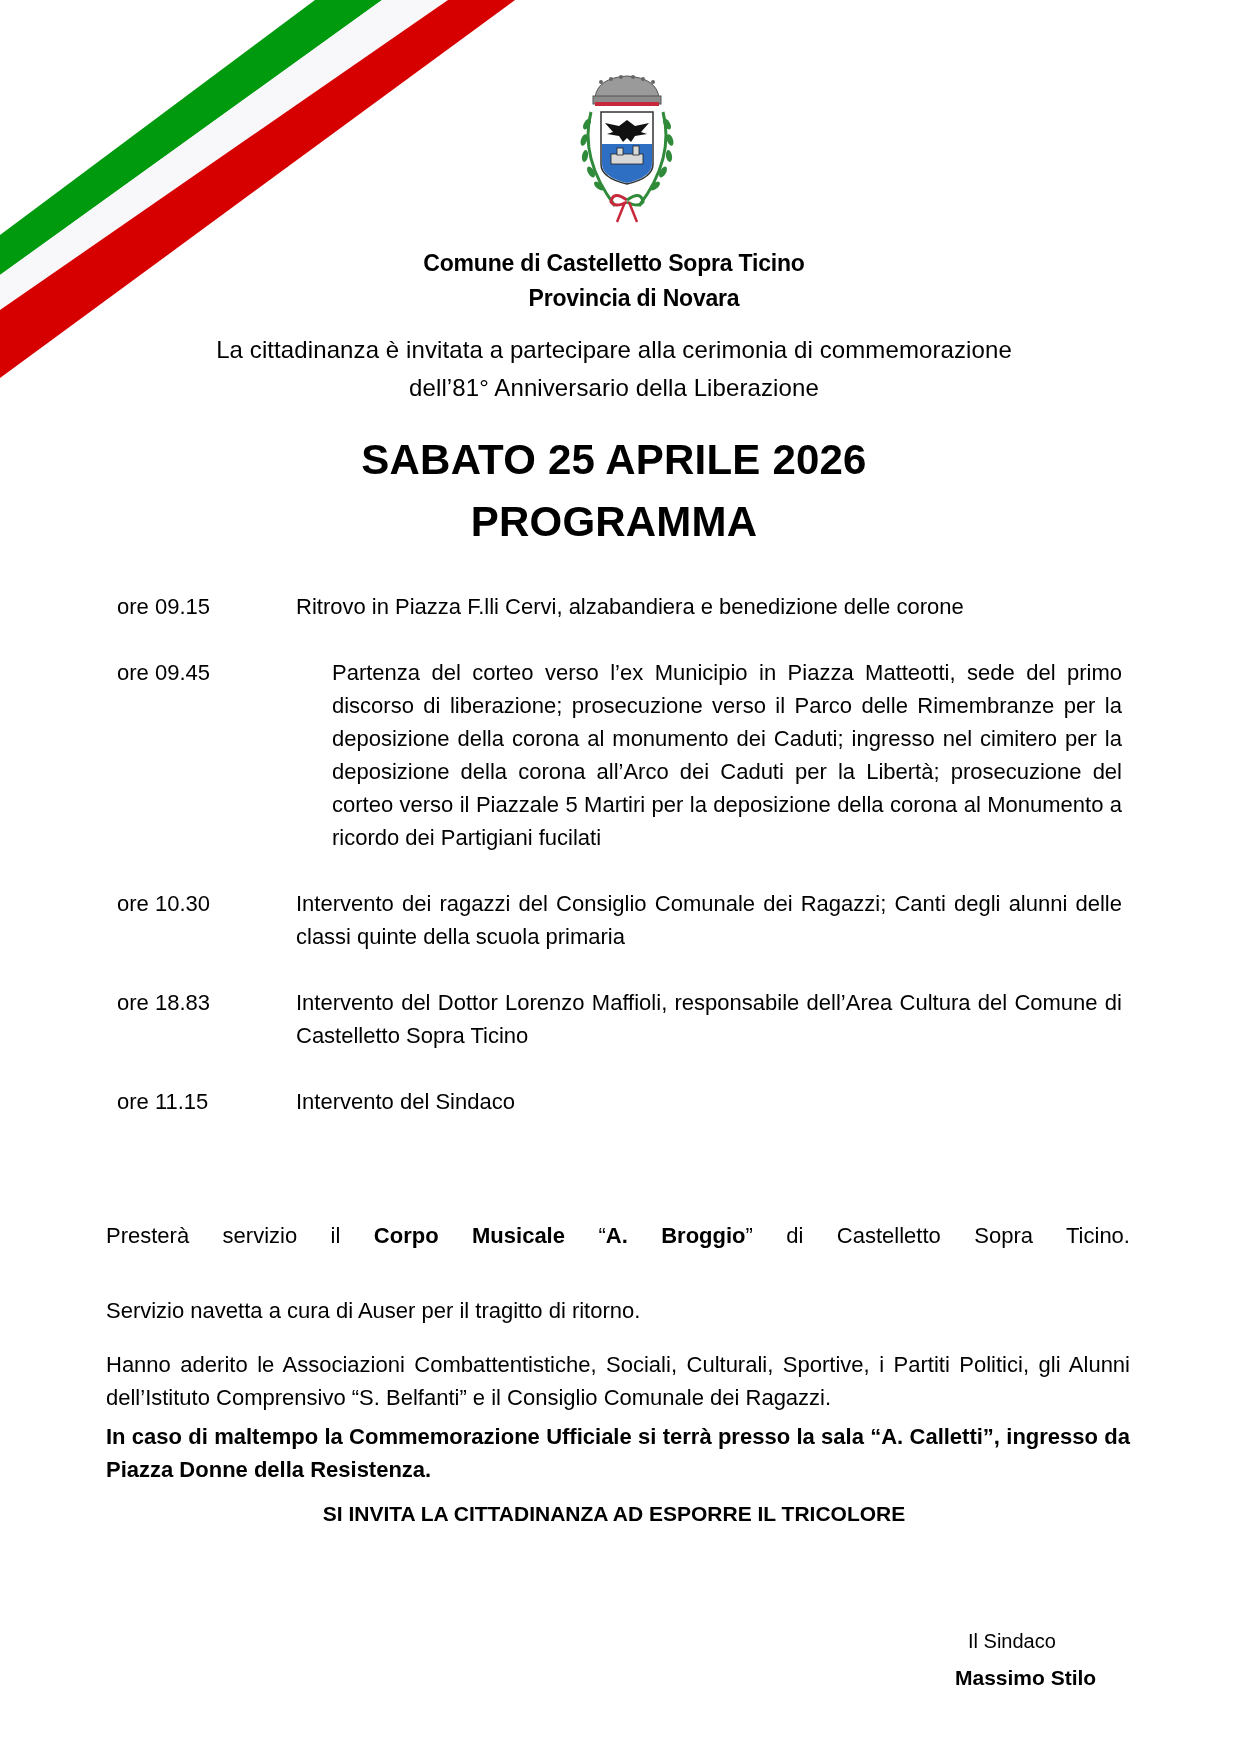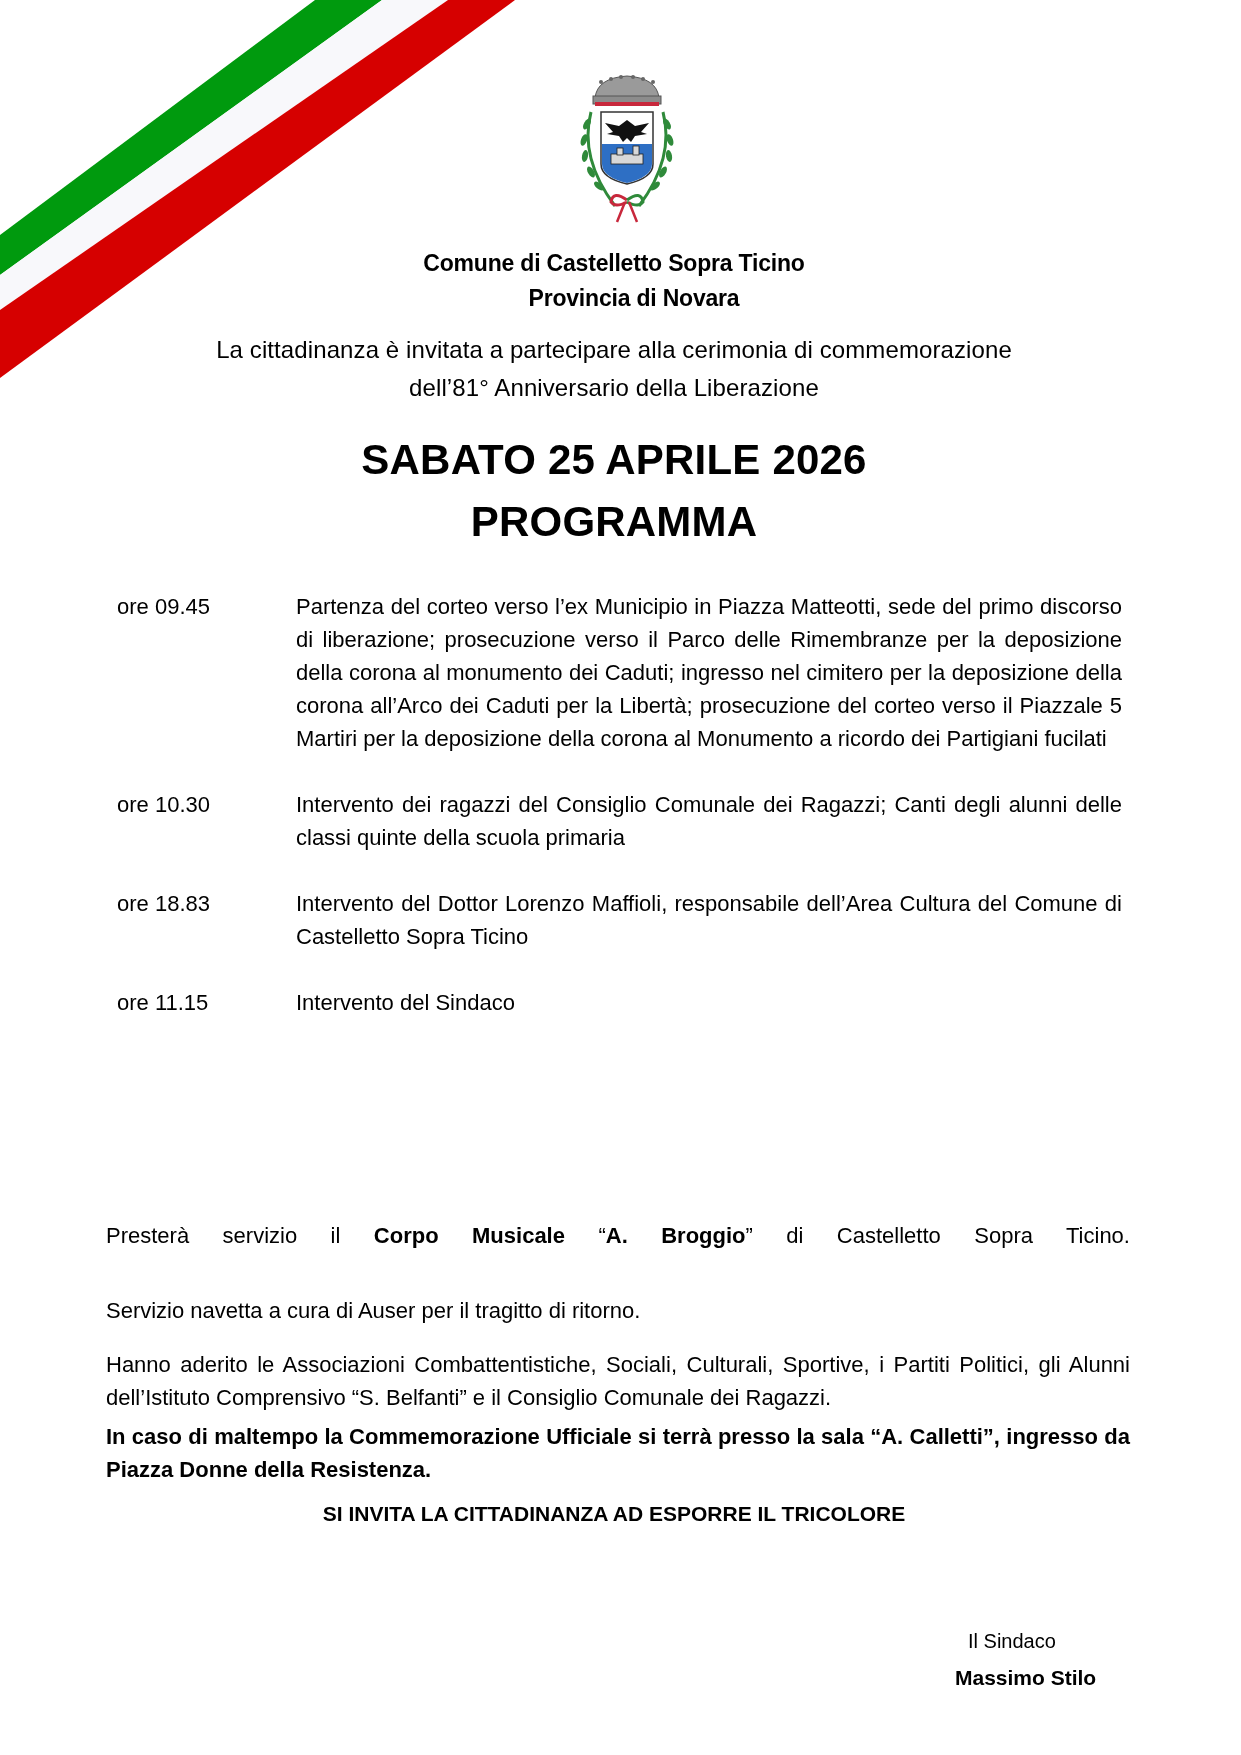--- a/index.html
+++ b/index.html
@@ -80,20 +80,24 @@
 <div class="center hdr" style="top:285px;padding-left:20px;">Provincia di Novara</div>
 
 <div class="center intro" style="top:336px;">La cittadinanza è invitata a partecipare alla cerimonia di commemorazione</div>
 <div class="center intro" style="top:374px;">dell’81° Anniversario della Liberazione</div>
 
 <div class="center big" style="top:436px;">SABATO 25 APRILE 2026</div>
 <div class="center big" style="top:498px;">PROGRAMMA</div>
 
 <div class="sched" style="top:590px;">
   <div class="row" style="margin-bottom:33px;">
+    <span class="time">ore 09.15</span>
+    <span class="desc">Ritrovo in Piazza F.lli Cervi, alzabandiera e benedizione delle corone</span>
+  </div>
+  <div class="row" style="margin-bottom:33px;gap:36px;">
     <span class="time">ore 09.45</span>
     <span class="desc">Partenza del corteo verso l’ex Municipio in Piazza Matteotti, sede del primo discorso di liberazione; prosecuzione verso il Parco delle Rimembranze per la deposizione della corona al monumento dei Caduti; ingresso nel cimitero per la deposizione della corona all’Arco dei Caduti per la Libertà; prosecuzione del corteo verso il Piazzale 5 Martiri per la deposizione della corona al Monumento a ricordo dei Partigiani fucilati</span>
   </div>
   <div class="row" style="margin-bottom:33px;">
     <span class="time">ore 10.30</span>
     <span class="desc">Intervento dei ragazzi del Consiglio Comunale dei Ragazzi; Canti degli alunni delle classi quinte della scuola primaria</span>
   </div>
   <div class="row" style="margin-bottom:33px;">
     <span class="time">ore 18.83</span>
     <span class="desc">Intervento del Dottor Lorenzo Maffioli, responsabile dell’Area Cultura del Comune di Castelletto Sopra Ticino</span>

